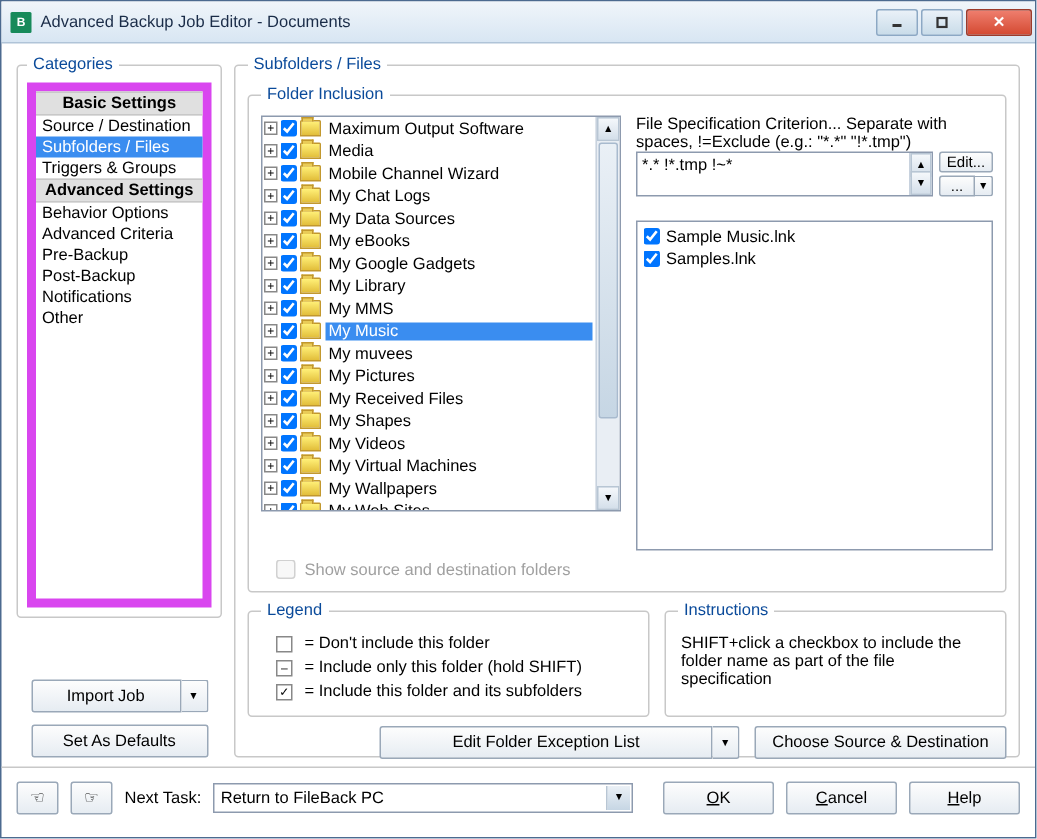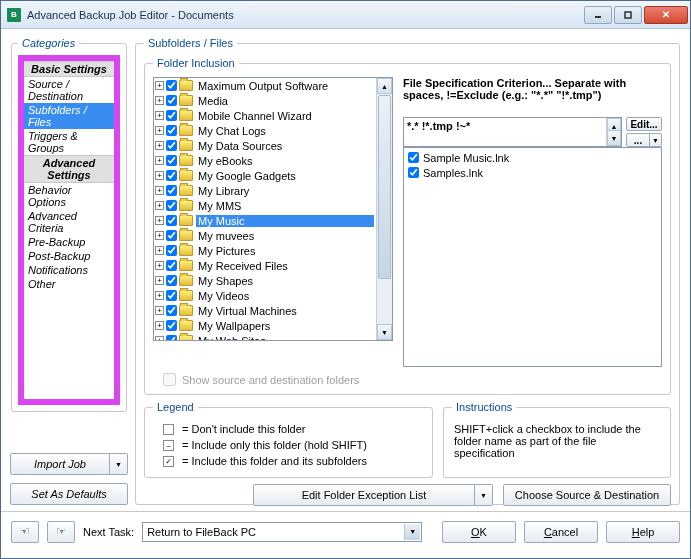--- a/index.html
+++ b/index.html
@@ -12,21 +12,21 @@
 .winbtn { width: 28px; height: 18px; border: 1px solid #8ca8c4; border-radius: 2px; margin-left: 2px; display: flex; align-items: center; justify-content: center; font-weight: bold; font-size: 10px; }
 .winbtn.min { background: linear-gradient(#eaf1f8,#c9dce9); }
 .winbtn.max { background: linear-gradient(#eaf1f8,#c9dce9); }
 .winbtn.close { width: 44px; background: linear-gradient(#ef7e6e,#d44a32); color: #fff; border-color: #9c3a2a; }
 
 .client { display: flex; padding: 8px 10px 6px 10px; height: 482px; gap: 8px; }
 
 fieldset { border: 1px solid #c8c8c8; border-radius: 3px; padding: 8px 8px 8px 8px; margin: 0; }
 legend { padding: 0 4px; color: #0a4a9a; }
 
-.catcol { width: 116px; display: flex; flex-direction: column; gap: 8px; font-style: italic; }
+.catcol { width: 137px; display: flex; flex-direction: column; gap: 8px; }
 .catlist { border: 6px solid #d946ef; height: 350px; background: #fff; }
 .catitem { padding: 1px 4px; cursor: default; }
 .catitem.header { background: #e0e0e0; font-weight: bold; text-align: center; border-top: 1px solid #c8c8c8; border-bottom: 1px solid #c8c8c8; }
 .catitem.selected { background: #3a8df0; color: #fff; }
 .btn { border: 1px solid #9aa8b8; background: linear-gradient(#fdfdfd,#e6ecf2); height: 22px; display: flex; align-items: center; justify-content: center; cursor: default; border-radius: 2px; }
 
 .maincol { flex: 1; display: flex; flex-direction: column; }
 .subfs { flex: 1; display: flex; flex-direction: column; }
 .incfs { display: flex; flex-direction: column; margin-bottom: 6px; }
 .inctop { display: flex; gap: 10px; height: 290px; }
@@ -38,22 +38,22 @@
 .treerow input[type=checkbox] { width: 11px; height: 11px; margin: 0 2px 0 0; }
 .treerow .fld { width: 14px; height: 11px; background: linear-gradient(#fff078,#e2be3a); border: 1px solid #c2982e; border-radius: 1px 1px 0 0; margin-right: 3px; position: relative; }
 .treerow .fld::before { content: ""; position: absolute; top: -3px; left: 0; width: 6px; height: 2px; background: #e9cb57; border: 1px solid #c2982e; border-bottom: 0; }
 .treerow .lbl { padding: 0 2px; }
 .treerow.selected .lbl { background: #3a8df0; color: #fff; display: inline-block; width: 178px; }
 .vscroll { position: absolute; right: 0; top: 0; width: 16px; bottom: 0; background: #e9eef4; border-left: 1px solid #c8d2de; }
 .vscroll .arrow { height: 16px; background: linear-gradient(#f5f8fb,#d4dfea); border: 1px solid #b8c6d4; display: flex; align-items: center; justify-content: center; font-size: 7px; }
 .vscroll .thumb { position: absolute; top: 17px; left: 1px; right: 1px; height: 184px; background: linear-gradient(#eaf0f6,#c6d6e4); border: 1px solid #a8bace; border-radius: 2px; }
 
 .rightcol { flex: 1; display: flex; flex-direction: column; }
-.critlbl { color: #000; margin-bottom: 16px; font-weight: bold; }
-.critrow { display: flex; gap: 4px; align-items: flex-start; margin-bottom: 0; font-weight: bold; }
+.critlbl { color: #000; margin-bottom: 0; }
+.critrow { display: flex; gap: 4px; align-items: flex-start; margin-bottom: 16px; }
 .critbox { flex: 1; height: 30px; border: 1px solid #8d9aae; padding: 2px 3px; position: relative; background: #fff; }
 .critbox .vscroll { top: 0; }
 .critside { display: flex; flex-direction: column; gap: 2px; width: 36px; }
 .filelist { border: 1px solid #8d9aae; background: #fff; flex: 1; padding: 2px; }
 .filelist .fi { display: flex; align-items: center; height: 15px; }
 .filelist .fi input { margin: 0 4px 0 2px; width: 11px; height: 11px; }
 
 .showsrc { display: flex; align-items: center; margin-top: 6px; color: #a0a0a0; }
 .showsrc input { margin: 0 6px 0 10px; }
 

